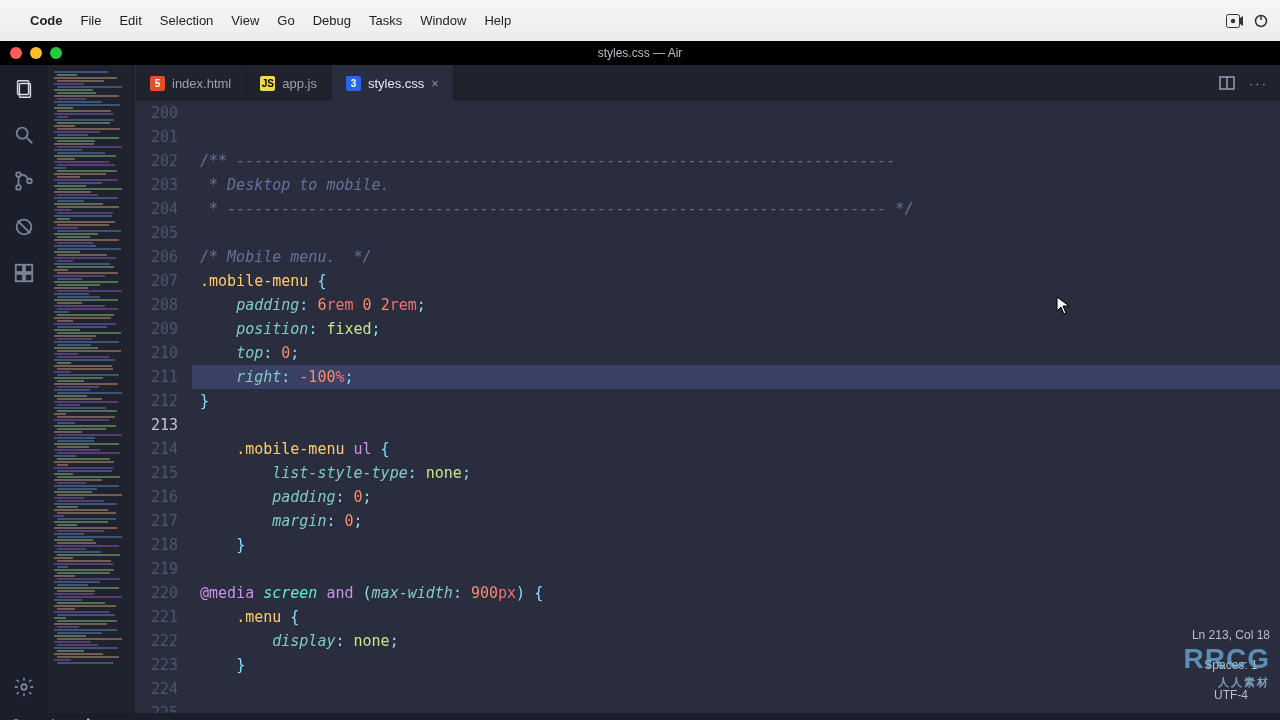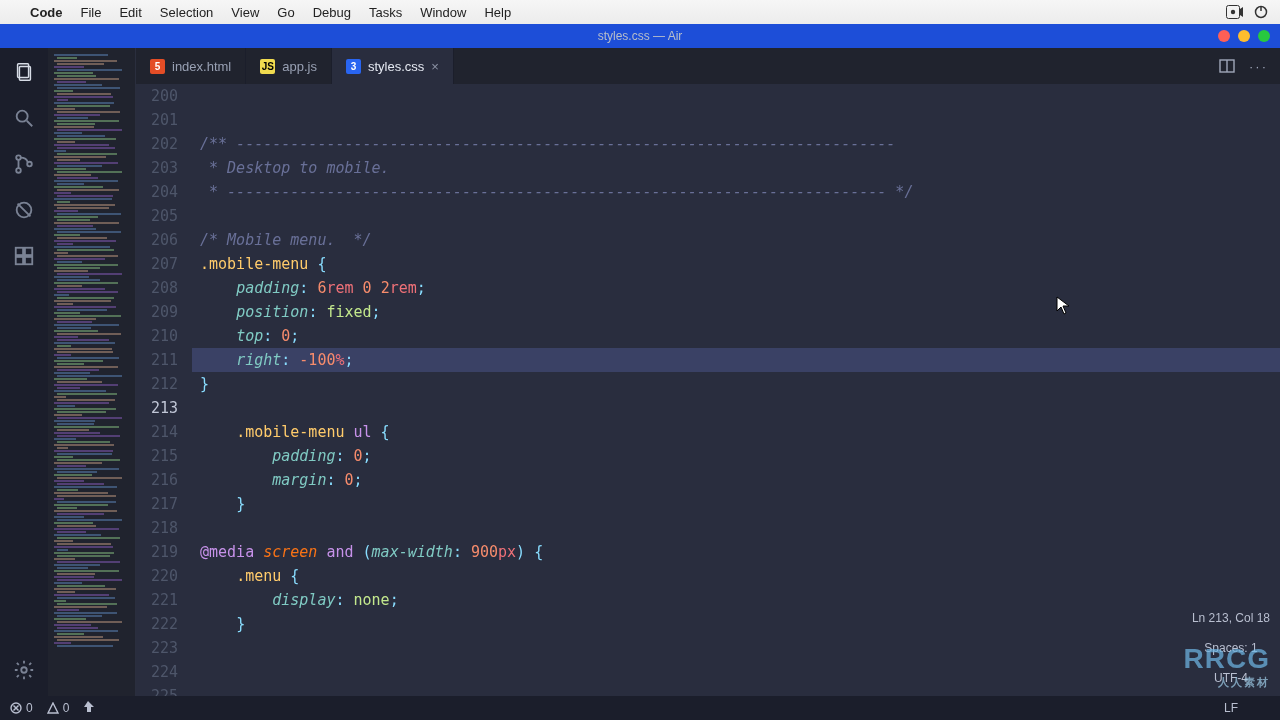--- a/index.html
+++ b/index.html
@@ -7,41 +7,40 @@
   font-family: -apple-system, BlinkMacSystemFont, "Segoe UI", sans-serif;
   background: #1e2230;
   color: #c8d0e0;
   width: 1280px;
   height: 720px;
   overflow: hidden;
   position: relative;
   font-size: 13px;
 }
 .menubar {
-  height: 24px;
+  height: 41px;
   background: linear-gradient(#f6f6f6, #ececec);
   display: flex;
   align-items: center;
   padding: 0 12px;
   color: #222;
   gap: 18px;
   font-size: 13px;
 }
 .menubar .apple { font-size: 15px; }
 .menubar .app-label { font-weight: 600; }
 .menubar .spacer { flex: 1; }
 .menubar .tray { display: flex; gap: 10px; align-items: center; color:#333; }
 .titlebar {
   height: 24px;
-  background: #1d4ed8;
+  background: #000000;
   display: flex;
   align-items: center;
   padding: 9px 10px;
   position: relative;
-  justify-content: flex-end;
 }
 .traffic { display: flex; gap: 8px; }
 .dot { width: 12px; height: 12px; border-radius: 50%; }
 .dot.red { background: #ff5f56; }
 .dot.yellow { background: #ffbd2e; }
 .dot.green { background: #27c93f; }
 .win-title {
   position: absolute; left: 50%; transform: translateX(-50%);
   color: #b8bec9; font-size: 12px;
 }
@@ -122,21 +121,21 @@
 .code-line.hl { background: #3a4165; }
 
 .tok-comment { color: #697098; font-style: italic; }
 .tok-selector { color: #ffcb6b; }
 .tok-prop { color: #80cbc4; font-style: italic; }
 .tok-punct { color: #89ddff; }
 .tok-num { color: #f78c6c; }
 .tok-unit { color: #f07178; }
 .tok-str { color: #c3e88d; }
 .tok-keyword { color: #c792ea; }
-.tok-func { color: #f97316; font-style: italic; }
+.tok-func { color: #5eead4; font-style: italic; }
 .color-swatch { display:inline-block; width:12px; height:12px; background:#fff; border:1px solid #888; vertical-align:-1px; margin-right:2px;}
 
 .statusbar {
   height: 24px;
   background: #1b1e2b;
   display: flex;
   align-items: center;
   padding: 0 10px;
   font-size: 12px;
   color: #b9bfd0;
@@ -512,20 +511,21 @@
           <div class="code-line"></div>
           <div class="code-line"><span class="tok-comment">/* Mobile menu.  */</span></div>
           <div class="code-line"><span class="tok-selector">.mobile-menu</span><span class="tok-punct"> {</span></div>
           <div class="code-line">    <span class="tok-prop">padding</span><span class="tok-punct">: </span><span class="tok-num">6</span><span class="tok-unit">rem</span><span class="tok-punct"> </span><span class="tok-num">0</span><span class="tok-punct"> </span><span class="tok-num">2</span><span class="tok-unit">rem</span><span class="tok-punct">;</span></div>
           <div class="code-line">    <span class="tok-prop">position</span><span class="tok-punct">: </span><span class="tok-str">fixed</span><span class="tok-punct">;</span></div>
           <div class="code-line">    <span class="tok-prop">top</span><span class="tok-punct">: </span><span class="tok-num">0</span><span class="tok-punct">;</span></div>
           <div class="code-line hl">    <span class="tok-prop">right</span><span class="tok-punct">: </span><span class="tok-num">-100</span><span class="tok-unit">%</span><span class="tok-punct">;</span></div>
           <div class="code-line"><span class="tok-punct">}</span></div>
           <div class="code-line"></div>
           <div class="code-line">    <span class="tok-selector">.mobile-menu </span><span class="tok-keyword">ul</span><span class="tok-punct"> {</span></div>
+          <div class="code-line">        <span class="tok-prop">list-style-type</span><span class="tok-punct">: </span><span class="tok-str">none</span><span class="tok-punct">;</span></div>
           <div class="code-line">        <span class="tok-prop">padding</span><span class="tok-punct">: </span><span class="tok-num">0</span><span class="tok-punct">;</span></div>
           <div class="code-line">        <span class="tok-prop">margin</span><span class="tok-punct">: </span><span class="tok-num">0</span><span class="tok-punct">;</span></div>
           <div class="code-line">    <span class="tok-punct">}</span></div>
           <div class="code-line"></div>
           <div class="code-line"><span class="tok-keyword">@media</span><span class="tok-punct"> </span><span class="tok-func">screen</span><span class="tok-punct"> </span><span class="tok-keyword">and</span><span class="tok-punct"> (</span><span class="tok-prop">max-width</span><span class="tok-punct">: </span><span class="tok-num">900</span><span class="tok-unit">px</span><span class="tok-punct">) {</span></div>
           <div class="code-line">    <span class="tok-selector">.menu</span><span class="tok-punct"> {</span></div>
           <div class="code-line">        <span class="tok-prop">display</span><span class="tok-punct">: </span><span class="tok-str">none</span><span class="tok-punct">;</span></div>
           <div class="code-line">    <span class="tok-punct">}</span></div>
         </div>
     </div>

